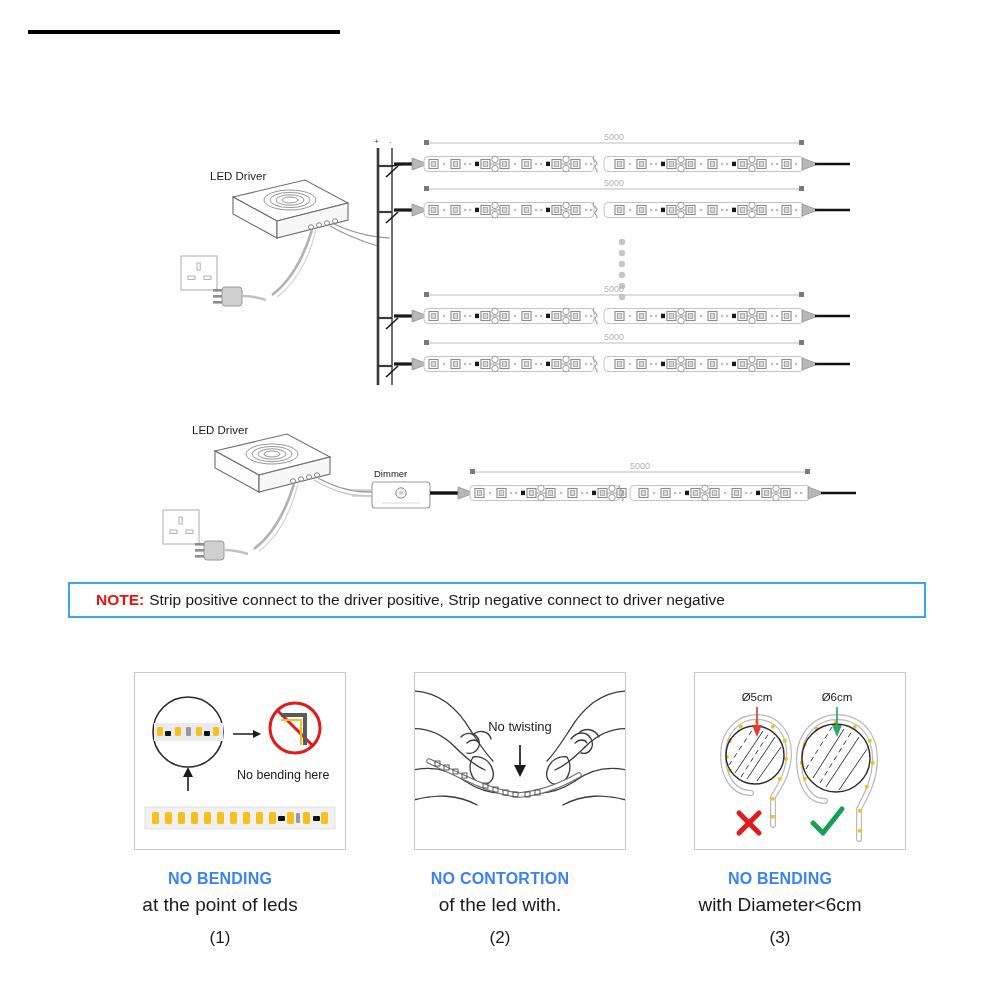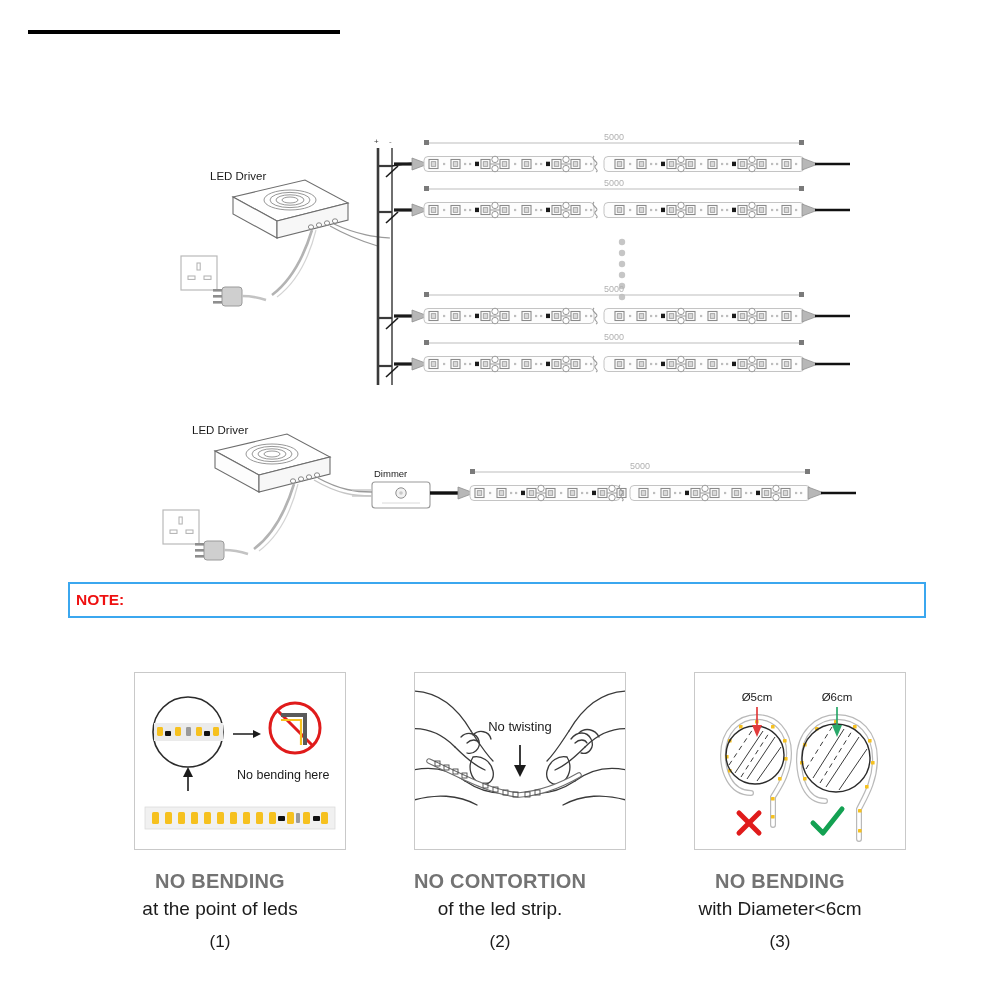--- a/index.html
+++ b/index.html
@@ -12,33 +12,33 @@
               color:#2d9cf0;line-height:1;margin:0;}
   #title-rule{width:312px;height:4px;background:#000;margin-top:6px;}
 
   
   #schematic{position:absolute;left:0;top:120px;width:1000px;height:450px;}
   #schematic svg{display:block;}
 
   
   #note-bar{position:absolute;left:68px;top:582px;width:858px;height:36px;
             border:2px solid #3ba7ef;background:#fff;box-sizing:border-box;
-            display:flex;align-items:center;padding-left:6px;}
+            display:flex;align-items:center;padding-left:26px;}
   #note-label{color:#ee1111;font-weight:bold;font-size:15.5px;margin-right:5px;}
   #note-text{color:#1a1a1a;font-size:15.5px;}
 
   
   #panels{position:absolute;left:0;top:672px;width:1000px;
           display:flex;justify-content:center;gap:68px;}
   .panel{width:212px;display:flex;flex-direction:column;align-items:center;}
   .panel-figure{width:212px;height:178px;border:1px solid #c9c9c9;
                 background:#fff;box-sizing:border-box;position:relative;
                 overflow:hidden;margin-left:40px;}
   .panel-figure svg{display:block;}
-  .cap-1{margin-top:21px;color:#737373;font-weight:bold;font-size:20px;
+  .cap-1{margin-top:21px;color:#3b82f6;font-weight:bold;font-size:16px;
          letter-spacing:.2px;text-align:center;line-height:1.05;}
   .cap-2{margin-top:6px;color:#1b1b1b;font-size:19px;text-align:right;}
   .cap-3{margin-top:12px;color:#1b1b1b;font-size:17px;text-align:center;}
 </style>
 </head>
 <body>
 
 <div id="title-block">
   <div id="title-rule"></div>
 </div>
@@ -316,20 +316,21 @@
     <line x1="470" y1="352" x2="810" y2="352" stroke="#bdbdbd" stroke-width="1"></line>
     <rect x="470" y="349" width="5" height="5" fill="#7a7a7a"></rect>
     <rect x="805" y="349" width="5" height="5" fill="#7a7a7a"></rect>
     <text x="640" y="349" font-size="9" fill="#b1b1b1" text-anchor="middle">5000</text>
   </g>
 </svg>
 </div>
 
 <div id="note-bar">
   <span id="note-label">NOTE:</span>
+  <span id="note-text">Strip positive connect to the driver positive, Strip negative connect to driver negative</span>
 </div>
 
 <div id="panels">
 
   <div class="panel">
     <div class="panel-figure">
       <svg width="210" height="176" viewBox="0 0 210 176" xmlns="http://www.w3.org/2000/svg">
 
         <circle cx="53" cy="59" r="35" fill="#ffffff" stroke="#2b2b2b" stroke-width="1.6"></circle>
 
@@ -433,21 +434,21 @@
           <rect x="110" y="119" width="5" height="5"></rect>
           <rect x="120" y="117" width="5" height="5"></rect>
         </g>
 
         <line x1="105" y1="72" x2="105" y2="96" stroke="#1b1b1b" stroke-width="1.7"></line>
         <polygon points="105,104 99,92 111,92" fill="#1b1b1b"></polygon>
         <text x="105" y="58" font-family="Liberation Sans, sans-serif" font-size="13" fill="#1b1b1b" text-anchor="middle">No twisting</text>
       </svg>
     </div>
     <div class="cap-1">NO CONTORTION</div>
-    <div class="cap-2">of the led strip.</div>
+    <div class="cap-2">of the led with.</div>
     <div class="cap-3">(2)</div>
   </div>
 
   <div class="panel">
     <div class="panel-figure">
       <svg width="210" height="176" viewBox="0 0 210 176" xmlns="http://www.w3.org/2000/svg">
 
         <g>
           <path d="M56,120 C34,120 28,96 28,82 C28,58 44,44 62,44
                    C80,44 94,58 94,80 C94,100 84,114 78,124 L78,152" fill="none" stroke="#b9b9b9" stroke-width="6" stroke-linecap="round"></path>

